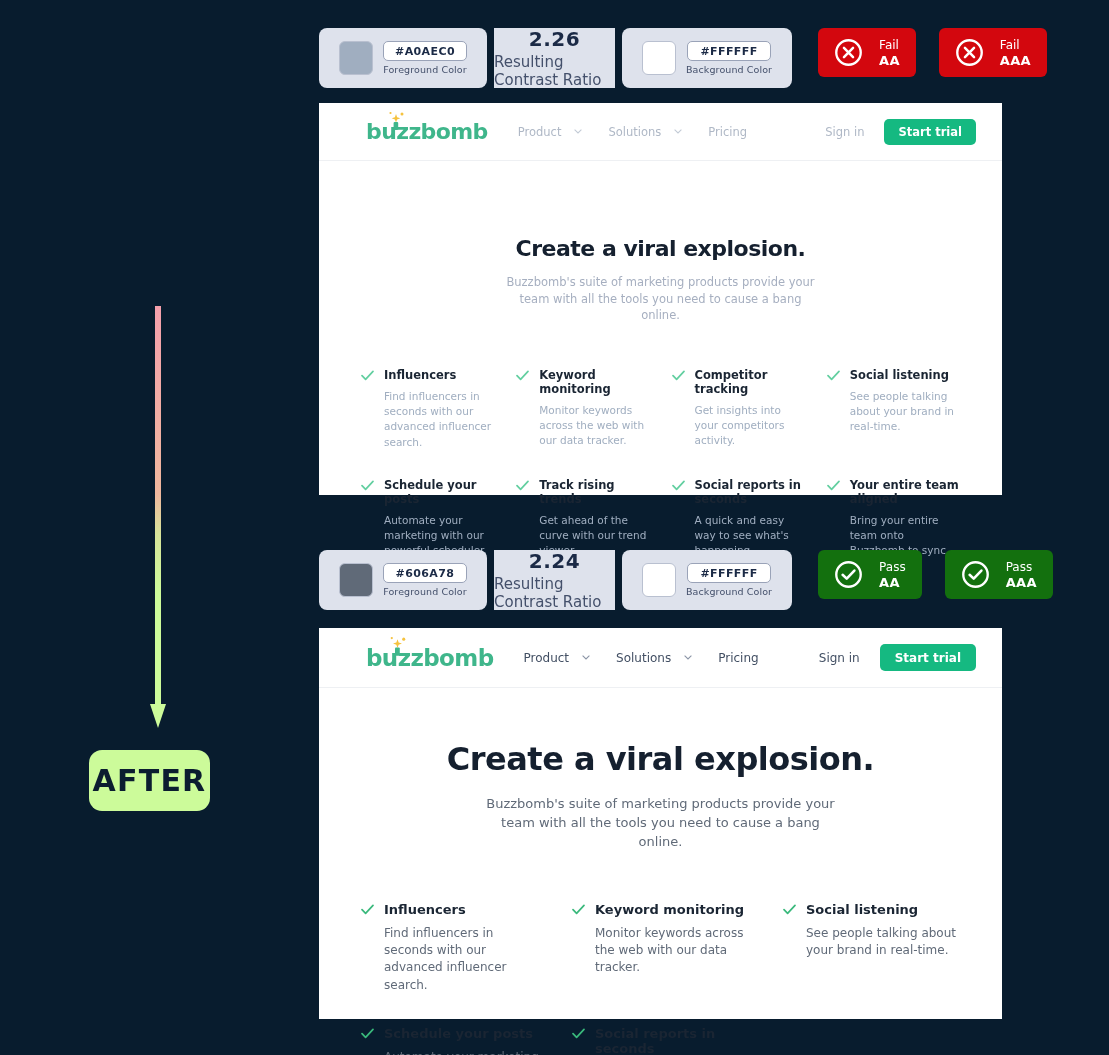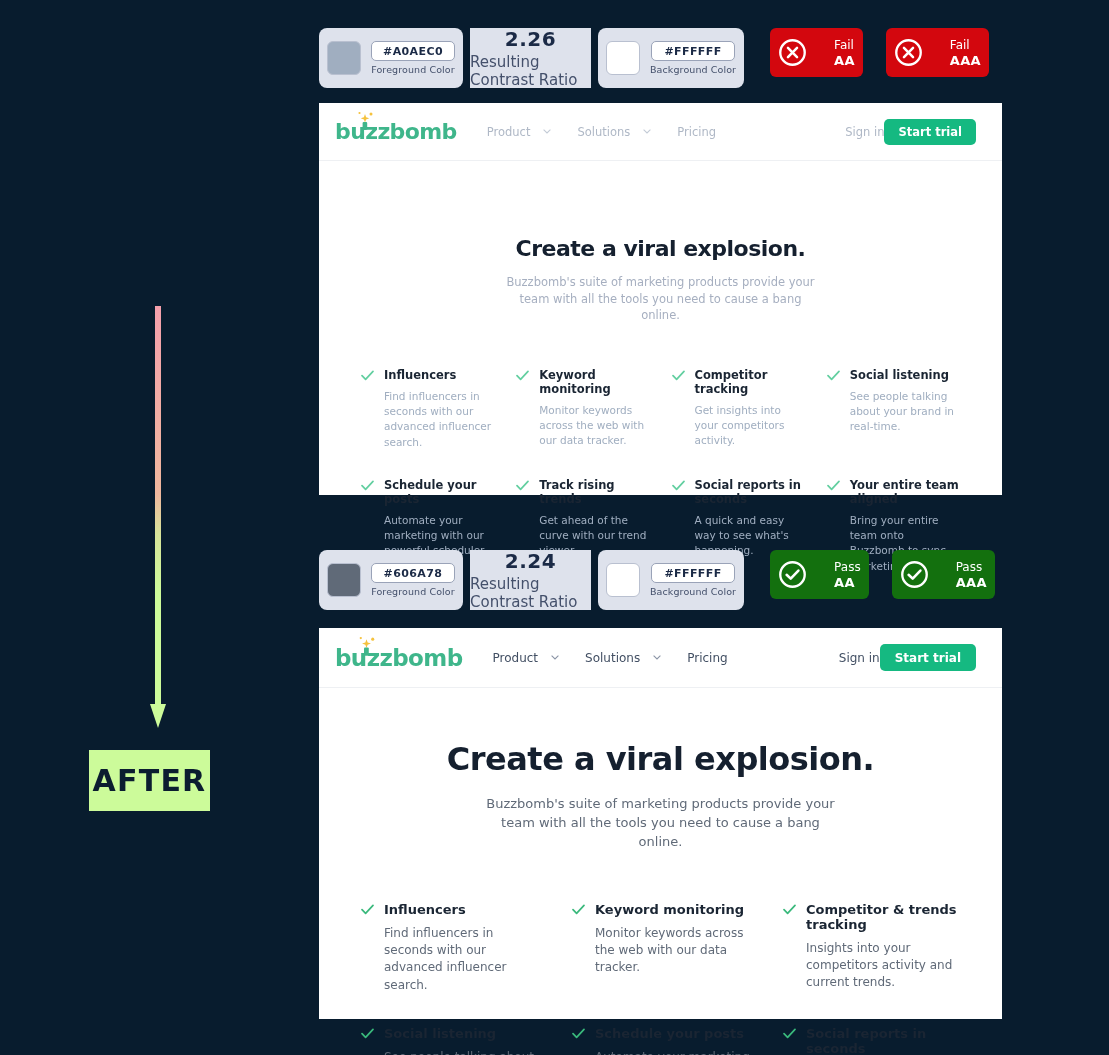--- a/index.html
+++ b/index.html
@@ -15,41 +15,41 @@
   .marker {
     position: absolute;
     display: flex; align-items: center; justify-content: center;
     font-family: "DejaVu Sans", sans-serif;
     font-weight: 700;
     font-size: 30px;
     letter-spacing: 1.2px;
     color: #0B1D30;
   }
   #marker-before { left: 97px; top: 229px; width: 137px; height: 61px; background: #FFA8AC; }
-  #marker-after  { left: 89px; top: 750px; width: 121px; height: 61px; background: #CCFB9A; }
+  #marker-after  { left: 89px; top: 750px; width: 121px; height: 61px; background: #CCFB9A; border-radius: 13px; }
 
   .arrow-wrap { position: absolute; left: 150px; top: 306px; width: 16px; height: 424px; }
   .arrow-line {
     position: absolute; left: 5px; top: 0; width: 6px; height: 400px;
     background: linear-gradient(to bottom, #F4A0AC 0%, #EFB79E 47%, #D7E39A 57%, #CCFB9A 72%, #CCFB9A 100%);
   }
   .arrow-head {
     position: absolute; left: 0; top: 398px;
     width: 0; height: 0;
     border-left: 8px solid transparent;
     border-right: 8px solid transparent;
     border-top: 24px solid #CCFB9A;
   }
 
   
   .contrast-row { position: absolute; display: flex; align-items: flex-start; gap: 7px; }
   .cc-card {
     background: #DEE2EC;
     border-radius: 8px;
-    padding: 9px 8px;
+    padding: 9px 20px;
     display: flex; align-items: center; gap: 10px;
     height: 60px;
   }
   .cc-swatch { width: 34px; height: 34px; border-radius: 6px; border: 1px solid #B9C0D0; flex: none; }
   .cc-colcol { display: flex; flex-direction: column; align-items: center; gap: 3px; }
   .cc-hex {
     background: #ffffff; border: 1px solid #9AA3B8; border-radius: 5px;
     padding: 3px 9px 2px 9px;
     font-family: "DejaVu Sans", sans-serif;
     font-weight: 700; font-size: 11px; color: #1B2A46; letter-spacing: .4px;
@@ -68,54 +68,54 @@
     font-family: "DejaVu Sans", sans-serif;
     font-weight: 700; font-size: 20px; color: #1B2A46; letter-spacing: .5px;
   }
   .cc-ratio-cap {
     font-family: "DejaVu Sans", sans-serif;
     font-size: 15px; color: #44506B;
   }
 
   .badge {
     border-radius: 6px;
-    display: flex; align-items: center; gap: 27px;
-    padding: 0 8px;
+    display: flex; align-items: center; gap: 16px;
+    padding: 0 16px;
     height: 49px;
   }
   .badge.fail { background: #D3070E; }
   .badge.pass { background: #13700E; }
   .badge-icon { width: 29px; height: 29px; flex: none; }
   .badge-text { display: flex; flex-direction: column; line-height: 1.0; color: #ffffff; }
   .badge-word {
     font-family: "DejaVu Sans", sans-serif;
     font-size: 12px; font-weight: 400; margin-bottom: 3px;
   }
   .badge-level {
     font-family: "DejaVu Sans", sans-serif;
     font-size: 13px; font-weight: 700; letter-spacing: .3px;
   }
 
   
   .site { position: absolute; background: #ffffff; left: 319px; width: 683px; }
   .site-header {
     height: 58px; display: flex; align-items: center;
     border-bottom: 1px solid #EEF0F3;
-    padding-left: 16px; padding-right: 26px;
+    padding-left: 47px; padding-right: 26px;
   }
   .logo { display: flex; align-items: flex-end; position: relative; margin-right: 30px; }
   .logo-text {
     font-family: "DejaVu Sans", sans-serif;
     font-weight: 700; color: #3FB68B; letter-spacing: -0.6px;
   }
   .logo-spark { position: absolute; pointer-events: none; }
   .nav { display: flex; align-items: center; gap: 26px; }
   .nav-item { display: flex; align-items: center; gap: 13px; font-family: "DejaVu Sans", sans-serif; }
   .chev { display: inline-block; }
-  .nav-right { margin-left: auto; display: flex; align-items: center; }
+  .nav-right { margin-left: auto; display: flex; align-items: center; gap: 20px; }
   .signin { font-family: "DejaVu Sans", sans-serif; }
   .cta {
     background: #15B981; color: #ffffff; border-radius: 5px;
     font-family: "DejaVu Sans", sans-serif; font-weight: 700;
     display: flex; align-items: center; justify-content: center;
   }
 
   .hero { text-align: center; }
   .hero-title { font-family: "DejaVu Sans", sans-serif; font-weight: 700; color: #15202F; letter-spacing: -0.5px; }
   .hero-sub { font-family: "DejaVu Sans", sans-serif; line-height: 1.45; }
@@ -436,29 +436,20 @@
           <div class="feat-body">
             <div class="feat-title">Keyword monitoring</div>
             <div class="feat-desc">Monitor keywords across the web with our data tracker.</div>
           </div>
         </div>
         <div class="feat">
           <svg class="check" width="13" height="11" viewBox="0 0 13 11">
             <path d="M1 5.6 L4.6 9.3 L12 1.3" fill="none" stroke="#3AB97C" stroke-width="1.7" stroke-linecap="round" stroke-linejoin="round"></path>
           </svg>
           <div class="feat-body">
-            <div class="feat-title">Competitor &amp; trends tracking</div>
-            <div class="feat-desc">Insights into your competitors activity and current trends.</div>
-          </div>
-        </div>
-        <div class="feat">
-          <svg class="check" width="13" height="11" viewBox="0 0 13 11">
-            <path d="M1 5.6 L4.6 9.3 L12 1.3" fill="none" stroke="#3AB97C" stroke-width="1.7" stroke-linecap="round" stroke-linejoin="round"></path>
-          </svg>
-          <div class="feat-body">
             <div class="feat-title">Social listening</div>
             <div class="feat-desc">See people talking about your brand in real-time.</div>
           </div>
         </div>
         <div class="feat">
           <svg class="check" width="13" height="11" viewBox="0 0 13 11">
             <path d="M1 5.6 L4.6 9.3 L12 1.3" fill="none" stroke="#3AB97C" stroke-width="1.7" stroke-linecap="round" stroke-linejoin="round"></path>
           </svg>
           <div class="feat-body">
             <div class="feat-title">Schedule your posts</div>

